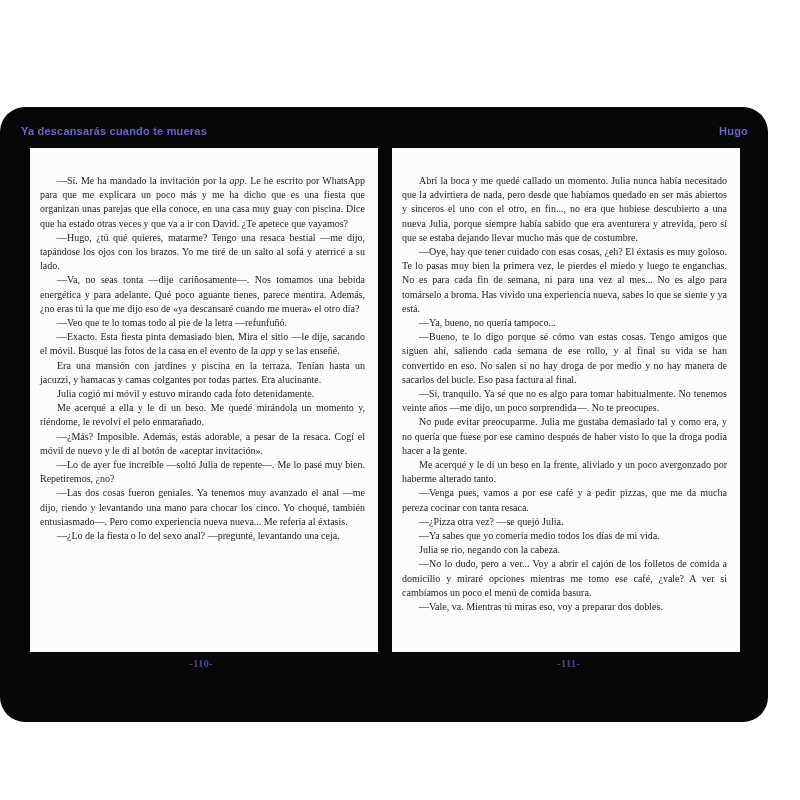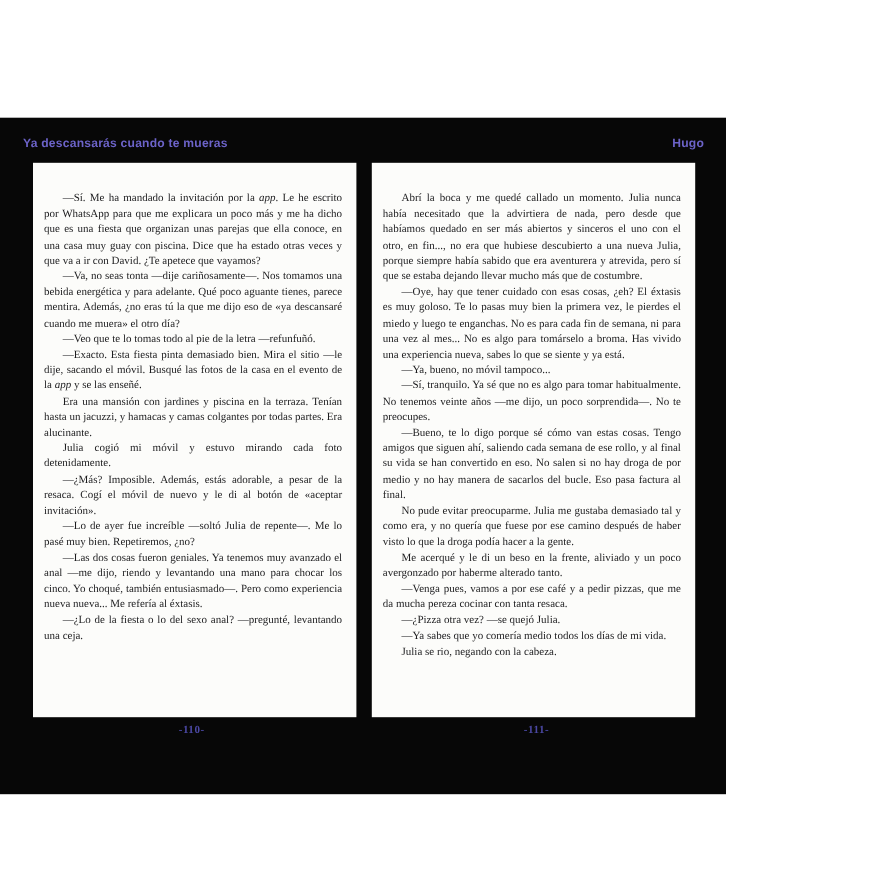--- a/index.html
+++ b/index.html
@@ -1,18 +1,18 @@
 <!DOCTYPE html>
 <html lang="es" style="--canvas-bg: #ffffff; --band-bg: #070707; --page-bg: #fcfcfa; --body-text: #1c1c1e; --header-text: #6c63c8; --folio-text: #4b48a4;"><head>
 <meta charset="utf-8">
 <style>
   html,body{margin:0;padding:0;}
   body{width:800px;height:800px;background:#ffffff;font-family:"Liberation Sans",sans-serif;}
   .canvas{position:relative;width:800px;height:800px;background:var(--canvas-bg,#ffffff);overflow:hidden;}
-  .band{position:absolute;left:0;top:107px;width:660px;height:615px;background:var(--band-bg,#070707);}
+  .band{position:absolute;left:0;top:107px;width:768px;height:615px;background:var(--band-bg,#070707);border-radius:25px;}
   .running-header{display:flex;justify-content:space-between;align-items:flex-end;
     padding:17px 20px 0 21px;height:14px;
     font-family:"Liberation Sans",sans-serif;font-weight:bold;font-size:11px;line-height:14px;
     color:var(--header-text,#6c63c8);letter-spacing:.2px;}
   .spread{display:flex;gap:14px;margin:10px 28px 0 30px;}
   .page{box-sizing:border-box;width:358px;height:504px;background:var(--page-bg,#fcfcfa);
     padding:26px 13px 16px 10px;overflow:hidden;}
   .page-text{font-family:"Liberation Serif","DejaVu Serif",serif;
     font-size:10px;line-height:14.2px;color:var(--body-text,#1c1c1e);
     text-align:justify;hyphens:auto;-webkit-hyphens:auto;}
@@ -31,44 +31,48 @@
 
     <div class="running-header">
       <span>Ya descansarás cuando te mueras</span>
       <span>Hugo</span>
     </div>
 
     <div class="spread">
       <div class="page">
         <div class="page-text">
             <p><span>—Sí. Me ha mandado la invitación por la </span><em>app</em><span>. Le he escrito por WhatsApp para que me explicara un poco más y me ha dicho que es una fiesta que organizan unas parejas que ella conoce, en una casa muy guay con piscina. Dice que ha estado otras veces y que va a ir con David. ¿Te apetece que vayamos?</span></p>
+            <p><span>—Hugo, ¿tú qué quieres, matarme? Tengo una resaca bestial —me dijo, tapándose los ojos con los brazos. Yo me tiré de un salto al sofá y aterricé a su lado.</span></p>
             <p><span>—Va, no seas tonta —dije cariñosamente—. Nos tomamos una bebida energética y para adelante. Qué poco aguante tienes, parece mentira. Además, ¿no eras tú la que me dijo eso de «ya descansaré cuando me muera» el otro día?</span></p>
             <p><span>—Veo que te lo tomas todo al pie de la letra —refunfuñó.</span></p>
             <p><span>—Exacto. Esta fiesta pinta demasiado bien. Mira el sitio —le dije, sacando el móvil. Busqué las fotos de la casa en el evento de la </span><em>app</em><span> y se las enseñé.</span></p>
             <p><span>Era una mansión con jardines y piscina en la terraza. Tenían hasta un jacuzzi, y hamacas y camas colgantes por todas partes. Era alucinante.</span></p>
             <p><span>Julia cogió mi móvil y estuvo mirando cada foto detenidamente.</span></p>
+            <p><span>Me acerqué a ella y le di un beso. Me quedé mirándola un momento y, riéndome, le revolví el pelo enmarañado.</span></p>
             <p><span>—¿Más? Imposible. Además, estás adorable, a pesar de la resaca. Cogí el móvil de nuevo y le di al botón de «aceptar invitación».</span></p>
             <p><span>—Lo de ayer fue increíble —soltó Julia de repente—. Me lo pasé muy bien. Repetiremos, ¿no?</span></p>
             <p><span>—Las dos cosas fueron geniales. Ya tenemos muy avanzado el anal —me dijo, riendo y levantando una mano para chocar los cinco. Yo choqué, también entusiasmado—. Pero como experiencia nueva nueva... Me refería al éxtasis.</span></p>
             <p><span>—¿Lo de la fiesta o lo del sexo anal? —pregunté, levantando una ceja.</span></p>
           </div>
       </div>
       <div class="page">
         <div class="page-text">
             <p><span>Abrí la boca y me quedé callado un momento. Julia nunca había necesitado que la advirtiera de nada, pero desde que habíamos quedado en ser más abiertos y sinceros el uno con el otro, en fin..., no era que hubiese descubierto a una nueva Julia, porque siempre había sabido que era aventurera y atrevida, pero sí que se estaba dejando llevar mucho más que de costumbre.</span></p>
             <p><span>—Oye, hay que tener cuidado con esas cosas, ¿eh? El éxtasis es muy goloso. Te lo pasas muy bien la primera vez, le pierdes el miedo y luego te enganchas. No es para cada fin de semana, ni para una vez al mes... No es algo para tomárselo a broma. Has vivido una experiencia nueva, sabes lo que se siente y ya está.</span></p>
-            <p><span>—Ya, bueno, no móvil tampoco...</span></p>
+            <p><span>—Ya, bueno, no quería tampoco...</span></p>
+            <p><span>—Bueno, te lo digo porque sé cómo van estas cosas. Tengo amigos que siguen ahí, saliendo cada semana de ese rollo, y al final su vida se han convertido en eso. No salen si no hay droga de por medio y no hay manera de sacarlos del bucle. Eso pasa factura al final.</span></p>
             <p><span>—Sí, tranquilo. Ya sé que no es algo para tomar habitualmente. No tenemos veinte años —me dijo, un poco sorprendida—. No te preocupes.</span></p>
-            <p><span>—Bueno, te lo digo porque sé cómo van estas cosas. Tengo amigos que siguen ahí, saliendo cada semana de ese rollo, y al final su vida se han convertido en eso. No salen si no hay droga de por medio y no hay manera de sacarlos del bucle. Eso pasa factura al final.</span></p>
             <p><span>No pude evitar preocuparme. Julia me gustaba demasiado tal y como era, y no quería que fuese por ese camino después de haber visto lo que la droga podía hacer a la gente.</span></p>
             <p><span>Me acerqué y le di un beso en la frente, aliviado y un poco avergonzado por haberme alterado tanto.</span></p>
             <p><span>—Venga pues, vamos a por ese café y a pedir pizzas, que me da mucha pereza cocinar con tanta resaca.</span></p>
             <p><span>—¿Pizza otra vez? —se quejó Julia.</span></p>
             <p><span>—Ya sabes que yo comería medio todos los días de mi vida.</span></p>
             <p><span>Julia se rio, negando con la cabeza.</span></p>
+            <p><span>—No lo dudo, pero a ver... Voy a abrir el cajón de los folletos de comida a domicilio y miraré opciones mientras me tomo ese café, ¿vale? A ver si cambiamos un poco el menú de comida basura.</span></p>
+            <p><span>—Vale, va. Mientras tú miras eso, voy a preparar dos dobles.</span></p>
           </div>
       </div>
     </div>
 
     <div class="folio-row">
       <div class="folio">-110-</div>
       <div class="folio">-111-</div>
     </div>
 
   </div>

